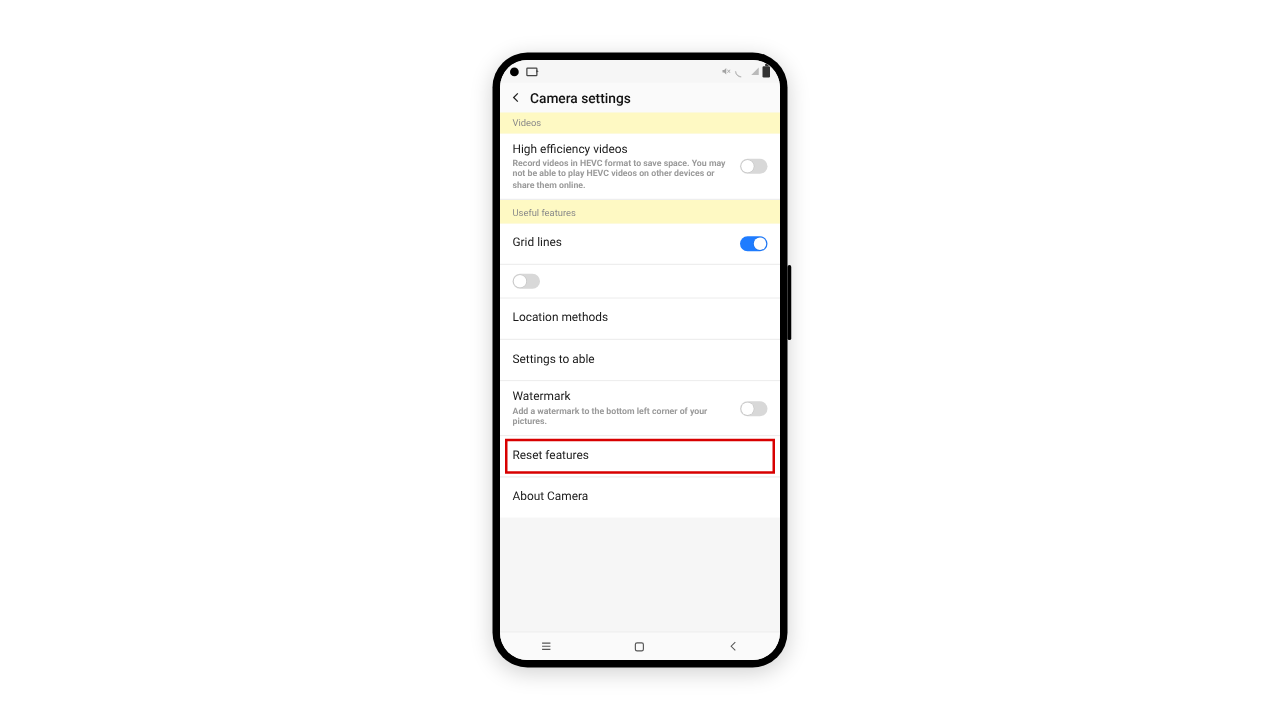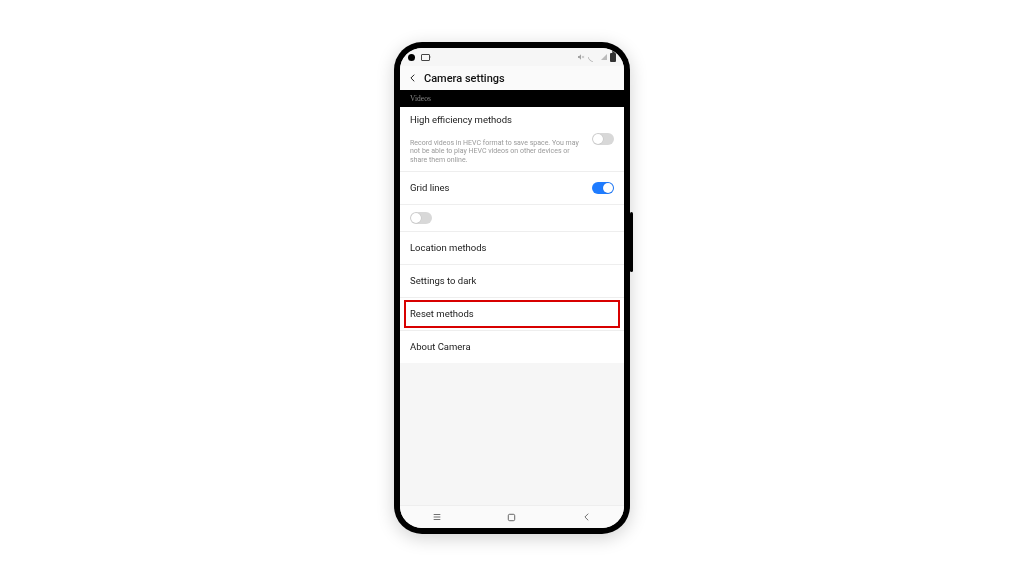--- a/index.html
+++ b/index.html
@@ -19,27 +19,27 @@
   .batt{width:6px;height:9px;background:#333;border-radius:1px;position:relative;}
   .batt::before{content:"";position:absolute;top:-1.5px;left:1.5px;width:3px;height:1.5px;background:#333;border-radius:1px;}
   .tri{width:0;height:0;border-left:6px solid transparent;border-bottom:6px solid #888;opacity:.55;}
   .wifi{width:8px;height:8px;border:1px solid #888;border-radius:50%;border-left-color:transparent;border-right-color:transparent;border-top-color:transparent;transform:rotate(45deg);opacity:.55;}
   
   .headerbar{height:24px;display:flex;align-items:center;gap:6px;padding:0 8px;background:#fafafa;}
   .back{width:10px;height:10px;}
   .back svg{display:block;}
   .title{font-size:11px;color:#111;font-weight:500;}
   
-  .sectionlbl{font-size:7.5px;color:#8a8a8a;padding:6px 10px 4px;background:#000000;font-family:Liberation Serif, serif;}
+  .sectionlbl{font-size:7.5px;color:#8a8a8a;padding:6px 10px 4px;background:#fef9c3;}
   .sectionlbl.first{padding-top:4px;}
   .row{background:#fff;padding:7px 10px;display:flex;align-items:center;justify-content:space-between;border-bottom:1px solid #eee;}
   .row:last-child{border-bottom:none;}
   .row .txtcol{flex:1;padding-right:8px;}
   .row .rtitle{font-size:9.5px;color:#1a1a1a;line-height:1.25;}
-  .row .rdesc{font-size:7px;color:#9a9a9a;line-height:1.2;margin-top:13px;}
+  .row .rdesc{font-size:7px;color:#9a9a9a;line-height:1.2;margin-top:1px;font-weight:bold;}
   .row.simple{padding:10px 10px;align-items:flex-end;}
   
   .toggle{width:22px;height:12px;border-radius:12px;background:#d8d8d8;position:relative;flex:0 0 auto;}
   .toggle::after{content:"";position:absolute;top:1px;left:1px;width:10px;height:10px;background:#fff;border-radius:50%;box-shadow:0 0 0 .5px rgba(0,0,0,.1);transition:none;}
   .toggle.on{background:#1f7cff;}
   .toggle.on::after{left:11px;}
   
   .highlight{position:relative;}
   .highlight::before{content:"";position:absolute;left:4px;right:4px;top:2px;bottom:2px;border:2px solid #d80000;pointer-events:none;}
   
@@ -79,26 +79,27 @@
                 <polyline points="15 4 7 12 15 20"></polyline>
               </svg>
           </span>
           <span class="title">Camera settings</span>
         </div>
 
         <div class="sectionlbl first">Videos</div>
 
         <div class="row">
           <div class="txtcol">
-            <div class="rtitle">High efficiency methods</div>
+            <div class="rtitle">High efficiency videos</div>
             <div class="rdesc">Record videos in HEVC format to save space. You may not be able to play HEVC videos on other devices or share them online.</div>
           </div>
           <div class="toggle"></div>
         </div>
 
+        <div class="sectionlbl">Useful features</div>
 
 
         <div class="row simple">
           <div class="txtcol">
             <div class="rtitle">Grid lines</div>
           </div>
           <div class="toggle on"></div>
         </div>
 
         <div class="row">
@@ -106,28 +107,35 @@
         </div>
 
         <div class="row simple">
           <div class="txtcol">
             <div class="rtitle">Location methods</div>
           </div>
         </div>
 
         <div class="row simple">
           <div class="txtcol">
-            <div class="rtitle">Settings to dark</div>
+            <div class="rtitle">Settings to able</div>
           </div>
         </div>
 
+        <div class="row">
+          <div class="txtcol">
+            <div class="rtitle">Watermark</div>
+            <div class="rdesc">Add a watermark to the bottom left corner of your pictures.</div>
+          </div>
+          <div class="toggle"></div>
+        </div>
 
         <div class="row simple highlight">
           <div class="txtcol">
-            <div class="rtitle">Reset methods</div>
+            <div class="rtitle">Reset features</div>
           </div>
         </div>
 
         <div class="row simple">
           <div class="txtcol">
             <div class="rtitle">About Camera</div>
           </div>
         </div>
 
       </div>

